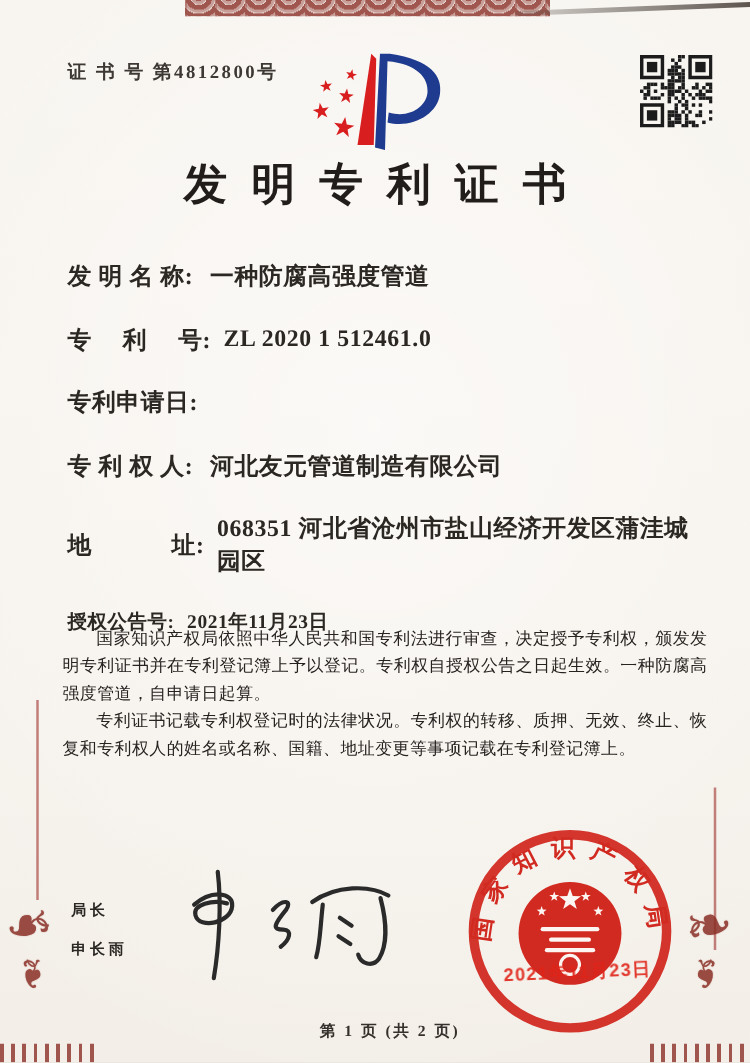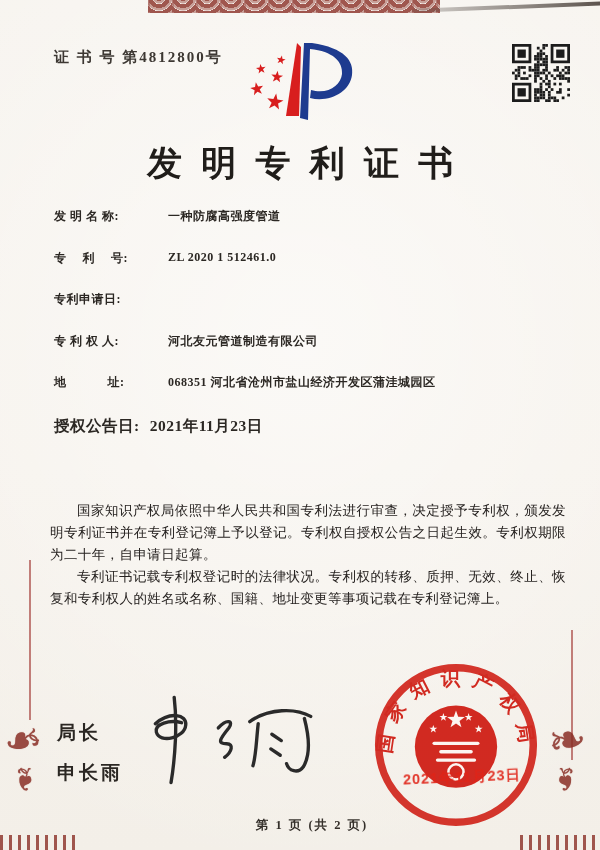--- a/index.html
+++ b/index.html
@@ -32,41 +32,41 @@
   }
   .fringe{
     position:absolute;bottom:0;height:15px;opacity:.8;
     background:repeating-linear-gradient(90deg,#8a2f26 0 3px,transparent 3px 9px);
   }
   
   .cert-no{position:absolute;top:36px;left:54px;font-size:15px;letter-spacing:2px;color:#3d3833;font-weight:600;margin-top:12px;}
   .logo{position:absolute;top:40px;left:248px;width:132px;height:88px;}
   .qr{position:absolute;top:44px;left:512px;width:58px;height:58px;}
   .title{
-    position:absolute;top:140px;left:0;width:100%;text-align:center;
+    position:absolute;top:124px;left:0;width:100%;text-align:center;
     font-size:35px;font-weight:700;letter-spacing:.55em;text-indent:.55em;color:#201d1a;
   }
   
   .fields{position:absolute;top:208px;left:54px;width:512px;}
-  .frow{display:flex;align-items:flex-start;margin-bottom:24.5px;font-size:12px;font-weight:600;letter-spacing:.5px;}
+  .frow{display:flex;align-items:center;margin-bottom:24.5px;font-size:19px;font-weight:600;letter-spacing:.5px;}
   .flabel{flex:0 0 104px;white-space:pre;}
   .fvalue{margin-left:10px;}
   .grant-row{display:flex;font-size:15.5px;font-weight:600;letter-spacing:.5px;}
   .grant-left{flex:0 0 300px;display:flex;}
   .grant-right{display:flex;}
   .grant-row .flabel{flex:0 0 auto;}
   
   .body-text{
     position:absolute;top:500px;left:50px;width:516px;
     font-size:13.5px;line-height:22px;font-weight:500;letter-spacing:.4px;
     text-align:justify;color:#262220;
   }
   .body-text p{margin:0;text-indent:2em;}
   
-  .signatory{position:absolute;left:57px;top:720px;font-size:19px;font-weight:600;letter-spacing:3px;}
+  .signatory{position:absolute;left:57px;top:720px;font-size:12px;font-weight:600;letter-spacing:3px;}
   .signatory div{margin-bottom:14px;}
   .signature{position:absolute;left:128px;top:692px;width:210px;height:95px;}
   .seal{position:absolute;left:372px;top:661px;width:168px;height:168px;opacity:.93;}
   .seal-date{
     position:absolute;left:382px;top:768px;width:160px;text-align:center;
     color:#e02418;font-size:14.5px;font-weight:700;letter-spacing:1px;
     transform:rotate(-2.5deg);opacity:.9;filter:blur(.3px);
     font-family:"Liberation Sans","DejaVu Sans",sans-serif;
   }
   .page-info{
@@ -262,28 +262,28 @@
     <div class="frow">
       <span class="flabel">专 利 权 人:</span>
       <span class="fvalue">河北友元管道制造有限公司</span>
     </div>
     <div class="frow">
       <span class="flabel">地　　　 址:</span>
       <span class="fvalue">068351 河北省沧州市盐山经济开发区蒲洼城园区</span>
     </div>
     <div class="grant-row">
       <div class="grant-left">
-        <span class="flabel">授权公告日:</span>
+        <span class="flabel">授权公告号:</span>
         <span class="fvalue">2021年11月23日</span>
       </div>
     </div>
   </div>
 
   <div class="body-text">
-    <p>国家知识产权局依照中华人民共和国专利法进行审查，决定授予专利权，颁发发明专利证书并在专利登记簿上予以登记。专利权自授权公告之日起生效。专利权期限为二十年，自申请日起算。</p>
+    <p>国家知识产权局依照中华人民共和国专利法进行审查，决定授予专利权，颁发发明专利证书并在专利登记簿上予以登记。专利权自授权公告之日起生效。一种防腐高强度管道，自申请日起算。</p>
     <p>专利证书记载专利权登记时的法律状况。专利权的转移、质押、无效、终止、恢复和专利权人的姓名或名称、国籍、地址变更等事项记载在专利登记簿上。</p>
   </div>
 
   <div class="signatory">
     <div>局长</div>
     <div>申长雨</div>
   </div>
 
   <div class="signature">
     <svg viewBox="0 0 200 90" width="210" height="95" fill="none" stroke="#2a2a2a" stroke-width="3.2" stroke-linecap="round">

